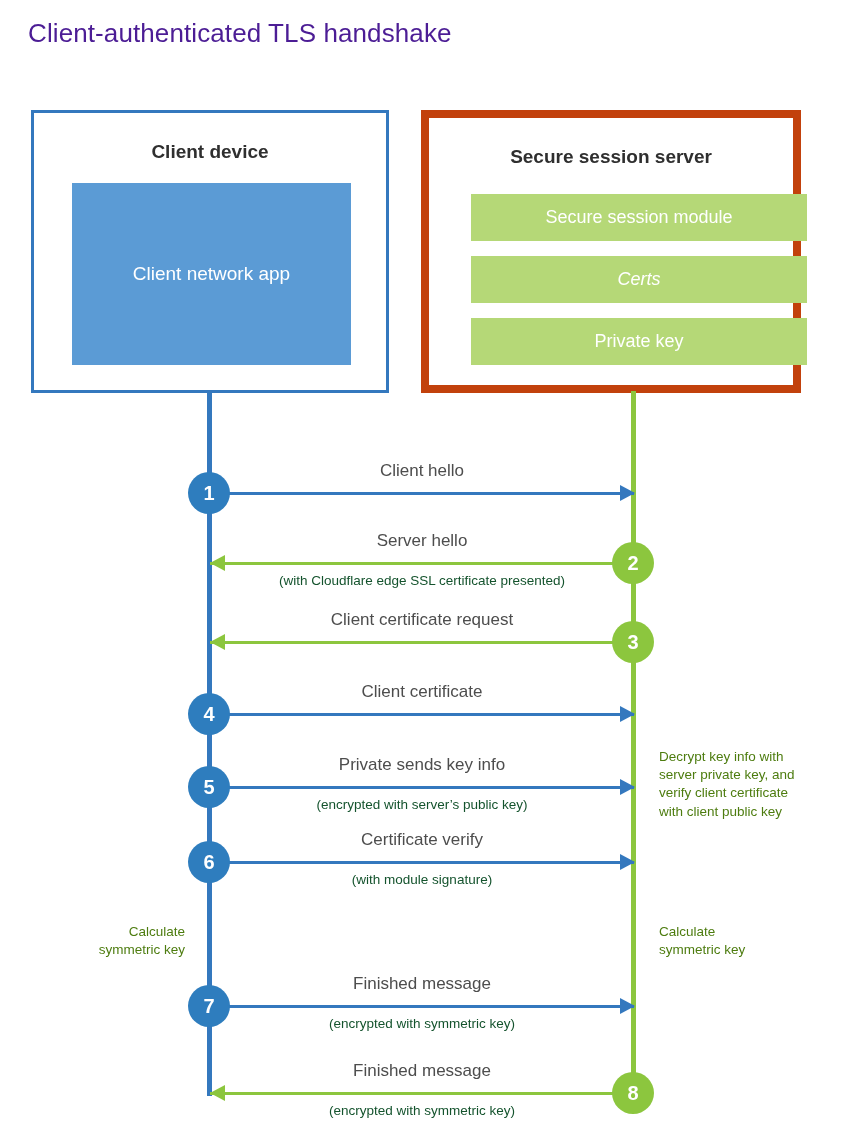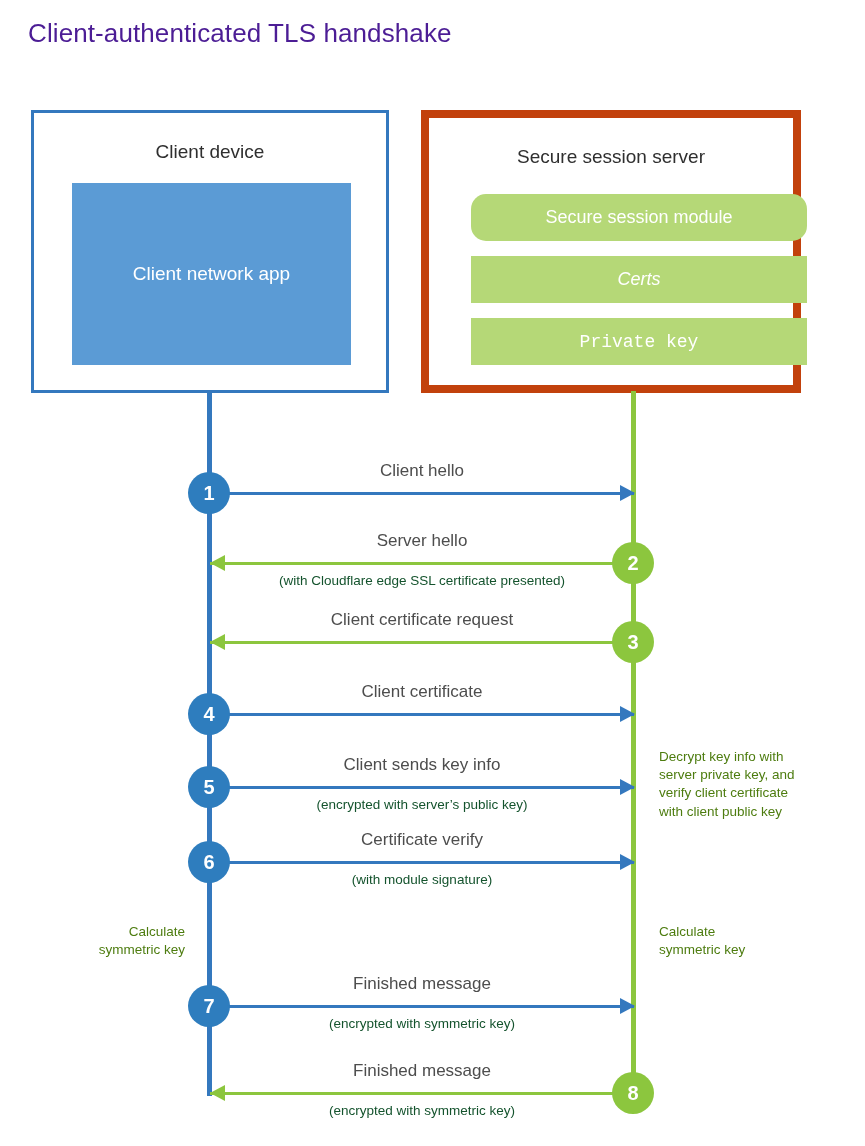--- a/index.html
+++ b/index.html
@@ -51,21 +51,21 @@
     height: 283px;
     border: 8px solid #c2410c;
   }
   .party-title {
     position: absolute;
     left: 0;
     right: 0;
     top: 28px;
     text-align: center;
     font-size: 19px;
-    font-weight: normal;
+    font-weight: bold;
     color: #2f2f2f;
   }
 
   #client-app {
     position: absolute;
     left: 38px;
     top: 70px;
     width: 279px;
     height: 182px;
     background: #5b9bd5;
@@ -83,23 +83,23 @@
     left: 42px;
     width: 336px;
     height: 47px;
     background: #b5d877;
     display: flex;
     align-items: center;
     justify-content: center;
     color: #ffffff;
     font-size: 18px;
   }
-  #server-bar-0 { top: 76px; border-radius: 15px; }
+  #server-bar-0 { top: 76px; }
   #server-bar-1 { top: 138px; font-style: italic; }
-  #server-bar-2 { top: 200px; font-family: Liberation Mono, monospace; }
+  #server-bar-2 { top: 200px; }
 
   
   .lifeline {
     position: absolute;
     width: 5px;
   }
   #lifeline-client {
     left: 207px;
     top: 391px;
     height: 705px;
@@ -256,21 +256,21 @@
       <div class="step-circle green" style="top: 621px;">3</div>
       <div class="msg" style="top: 714px;">
         <div class="msg-line blue"></div>
         <div class="arrowhead right"></div>
         <div class="msg-label">Client certificate</div>
       </div>
       <div class="step-circle blue" style="top: 693px;">4</div>
       <div class="msg" style="top: 787px;">
         <div class="msg-line blue"></div>
         <div class="arrowhead right"></div>
-        <div class="msg-label">Client sends key info</div>
+        <div class="msg-label">Private sends key info</div>
         <div class="msg-sublabel">(encrypted with server’s public key)</div>
       </div>
       <div class="step-circle blue" style="top: 766px;">5</div>
       <div class="msg" style="top: 862px;">
         <div class="msg-line blue"></div>
         <div class="arrowhead right"></div>
         <div class="msg-label">Certificate verify</div>
         <div class="msg-sublabel">(with module signature)</div>
       </div>
       <div class="step-circle blue" style="top: 841px;">6</div>

